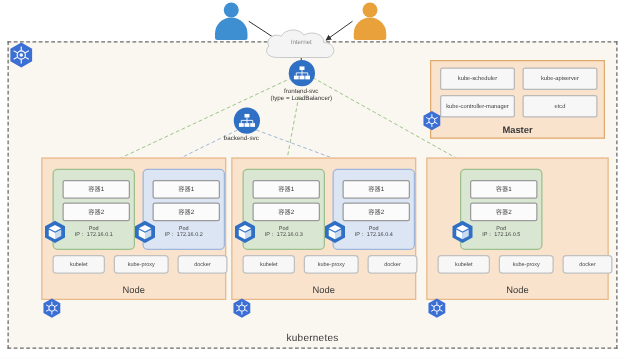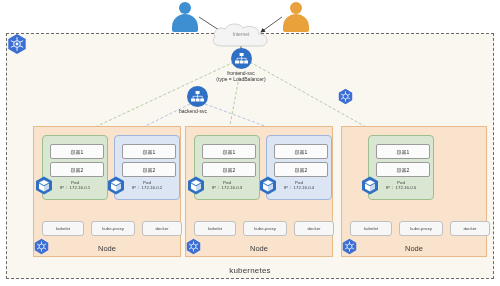--- a/index.html
+++ b/index.html
@@ -59,21 +59,21 @@
   .master-title{position:absolute;left:0;bottom:2px;width:100%;text-align:center;
     font-size:7.5px;font-weight:bold;color:#3a3a3a;}
 
   
   .hex{position:absolute;width:22px;height:22px;}
   .hex svg{display:block;}
   .hex-sm{width:17px;height:17px;}
 
   
   .node{
-    position:absolute;top:126px;height:131px;
+    position:absolute;top:126px;height:114px;
     background:#fae3cd;border:1px solid #e8b989;box-sizing:border-box;
   }
   .node-title{position:absolute;left:0;bottom:3px;width:100%;text-align:center;
     font-size:7.5px;color:#3a3a3a;}
   .daemon-row{position:absolute;left:8px;bottom:20px;display:flex;gap:7px;}
   .daemon{
     background:#f7f7f7;border:1px solid #c0c0c0;border-radius:3px;
     height:13px;display:flex;align-items:center;justify-content:center;
     font-size:4.4px;color:#4a4a4a;
   }
@@ -183,20 +183,29 @@
     <svg width="13" height="11" viewBox="0 0 13 11">
       <rect x="4.6" y="0" width="4" height="3" fill="#fff"></rect>
       <rect x="0" y="7.5" width="4" height="3" fill="#fff"></rect>
       <rect x="4.6" y="7.5" width="4" height="3" fill="#fff"></rect>
       <rect x="9.2" y="7.5" width="4" height="3" fill="#fff"></rect>
       <path d="M6.6,3 L6.6,5.3 M2,7.5 L2,5.3 L11.2,5.3 L11.2,7.5 M6.6,5.3 L6.6,7.5" stroke="#fff" stroke-width="0.7" fill="none"></path>
     </svg>
   </div>
   <div class="svclabel" style="left:153px;top:108px;width:80px;">backend-svc</div>
 
+  <div class="master">
+    <div class="master-grid">
+      <div class="mbox">kube-scheduler</div>
+      <div class="mbox">kube-apiserver</div>
+      <div class="mbox">kube-controller-manager</div>
+      <div class="mbox">etcd</div>
+    </div>
+    <div class="master-title">Master</div>
+  </div>
   <div class="hex hex-sm" style="left:337px;top:88px;">
     <svg width="17" height="17" viewBox="0 0 22 22">
       <polygon points="11,1 19.7,6 19.7,16 11,21 2.3,16 2.3,6" fill="#3b6fd4"></polygon>
       <g stroke="#ffffff" stroke-width="1" fill="none">
         <circle cx="11" cy="11" r="3.2"></circle>
         <line x1="11" y1="4.4" x2="11" y2="7.8"></line>
           <line x1="11" y1="14.2" x2="11" y2="17.6"></line>
         <line x1="5.1" y1="7.7" x2="8.1" y2="9.4"></line>
           <line x1="13.9" y1="12.6" x2="16.9" y2="14.3"></line>
         <line x1="5.1" y1="14.3" x2="8.1" y2="12.6"></line>

